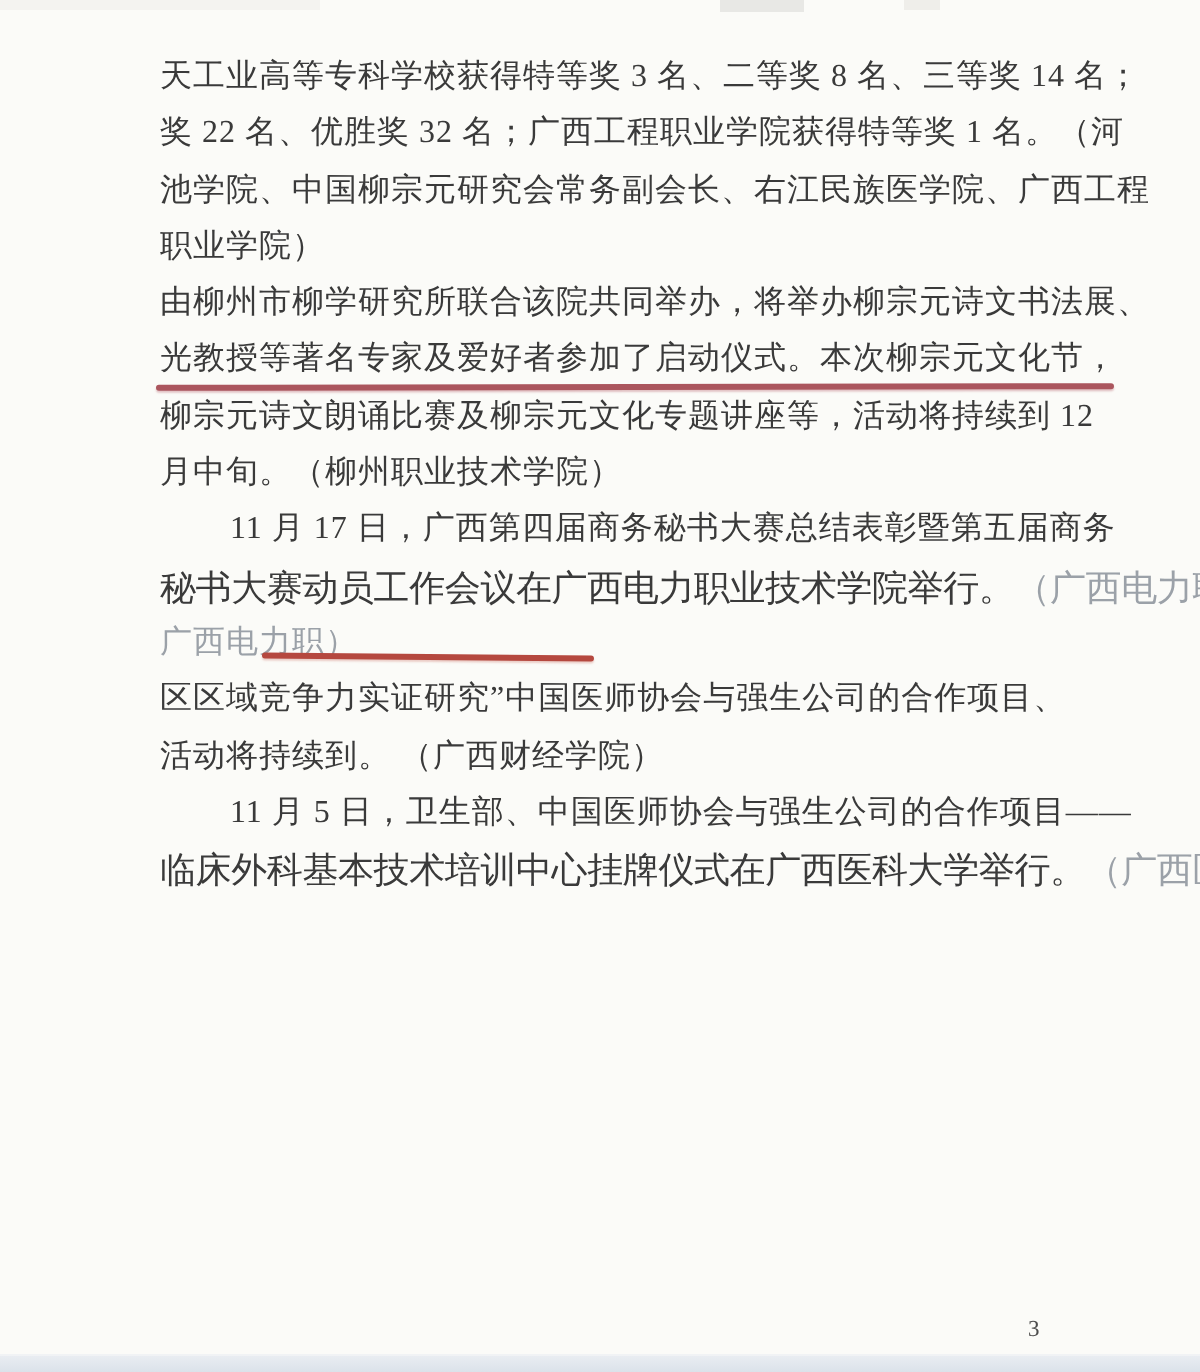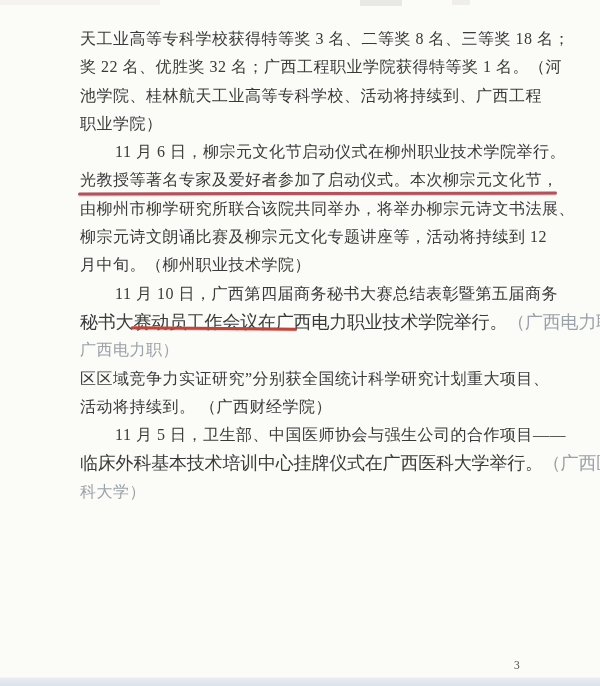--- a/index.html
+++ b/index.html
@@ -46,41 +46,39 @@
 </style>
 </head>
 <body>
 
 <div class="scan-artifact-c"></div>
 <div class="scan-artifact-a"></div>
 <div class="scan-artifact-b"></div>
 
 <div class="textblock">
 
-  <div class="line"><span class="t">天工业高等专科学校获得特等奖 3 名、二等奖 8 名、三等奖 18 名；</span><span class="t faded"></span></div>
+  <div class="line"><span class="t">天工业高等专科学校获得特等奖 3 名、二等奖 8 名、三等奖 14 名；</span><span class="t faded"></span></div>
   <div class="line"><span class="t">奖 22 名、优胜奖 32 名；广西工程职业学院获得特等奖 1 名。（河</span><span class="t faded"></span></div>
-  <div class="line"><span class="t">池学院、桂林航天工业高等专科学校、活动将持续到、广西工程</span><span class="t faded"></span></div>
+  <div class="line"><span class="t">池学院、中国柳宗元研究会常务副会长、右江民族医学院、广西工程</span><span class="t faded"></span></div>
   <div class="line"><span class="t">职业学院）</span><span class="t faded"></span></div>
 
-  <div class="line indent"><span class="t">11 月 6 日，柳宗元文化节启动仪式在柳州职业技术学院举行。</span><span class="t faded"></span></div>
+  <div class="line"><span class="t">由柳州市柳学研究所联合该院共同举办，将举办柳宗元诗文书法展、</span><span class="t faded"></span></div>
   <div class="line"><span class="t">光教授等著名专家及爱好者参加了启动仪式。本次柳宗元文化节，</span><span class="t faded"></span></div>
-  <div class="line"><span class="t">由柳州市柳学研究所联合该院共同举办，将举办柳宗元诗文书法展、</span><span class="t faded"></span></div>
   <div class="line"><span class="t">柳宗元诗文朗诵比赛及柳宗元文化专题讲座等，活动将持续到 12</span><span class="t faded"></span></div>
   <div class="line"><span class="t">月中旬。（柳州职业技术学院）</span><span class="t faded"></span></div>
 
-  <div class="line indent"><span class="t">11 月 10 日，广西第四届商务秘书大赛总结表彰暨第五届商务</span><span class="t faded"></span></div>
+  <div class="line indent"><span class="t">11 月 17 日，广西第四届商务秘书大赛总结表彰暨第五届商务</span><span class="t faded"></span></div>
   <div class="line tight"><span class="t">秘书大赛动员工作会议在广西电力职业技术学院举行。</span><span class="t faded">（广西电力职</span></div>
   <div class="line"><span class="t"></span><span class="t faded">广西电力职）</span></div>
 
-  <div class="line"><span class="t">区区域竞争力实证研究”分别获全国统计科学研究计划重大项目、</span><span class="t faded"></span></div>
+  <div class="line"><span class="t">区区域竞争力实证研究”中国医师协会与强生公司的合作项目、</span><span class="t faded"></span></div>
   <div class="line"><span class="t">活动将持续到。 （广西财经学院）</span><span class="t faded"></span></div>
 
   <div class="line indent"><span class="t">11 月 5 日，卫生部、中国医师协会与强生公司的合作项目——</span><span class="t faded"></span></div>
   <div class="line tight"><span class="t">临床外科基本技术培训中心挂牌仪式在广西医科大学举行。</span><span class="t faded">（广西医</span></div>
-  <div class="line"><span class="t"></span><span class="t faded">科大学）</span></div>
 
 </div>
 
 <div class="underline-heading"></div>
 <div class="underline-source"></div>
 
 <div class="pagenum">3</div>
 
 <div class="scan-edge-strip"></div>
 

